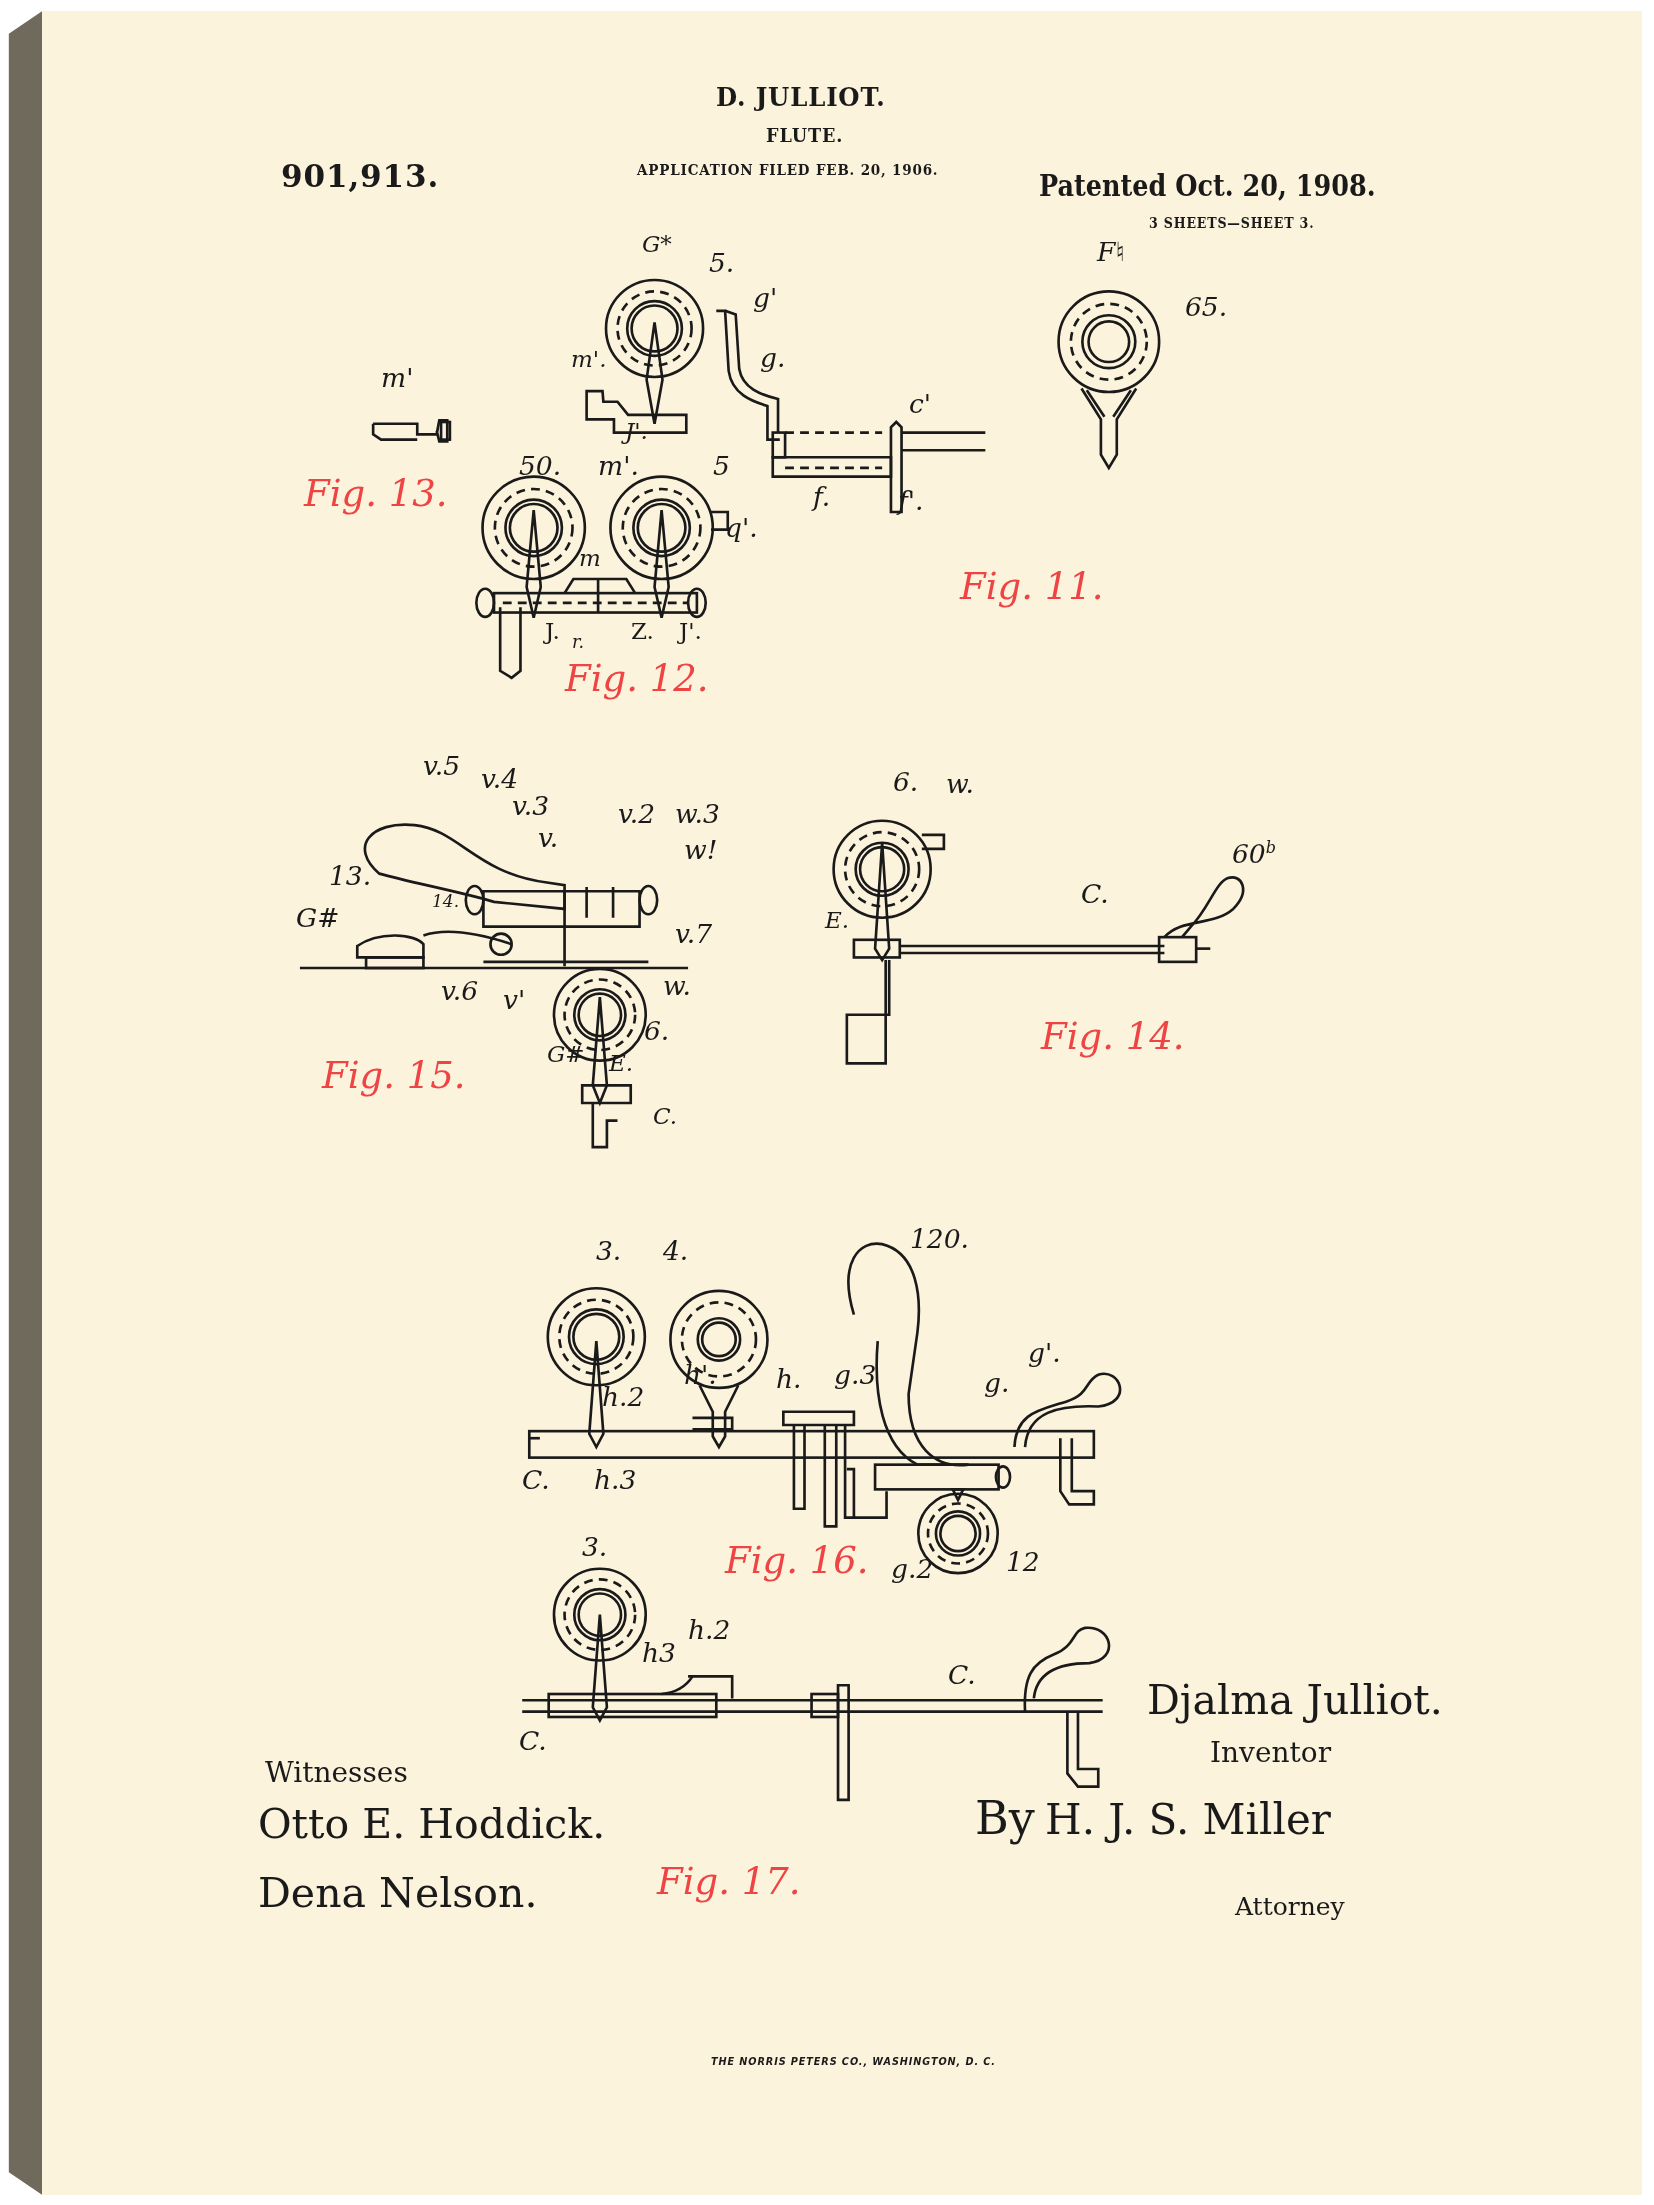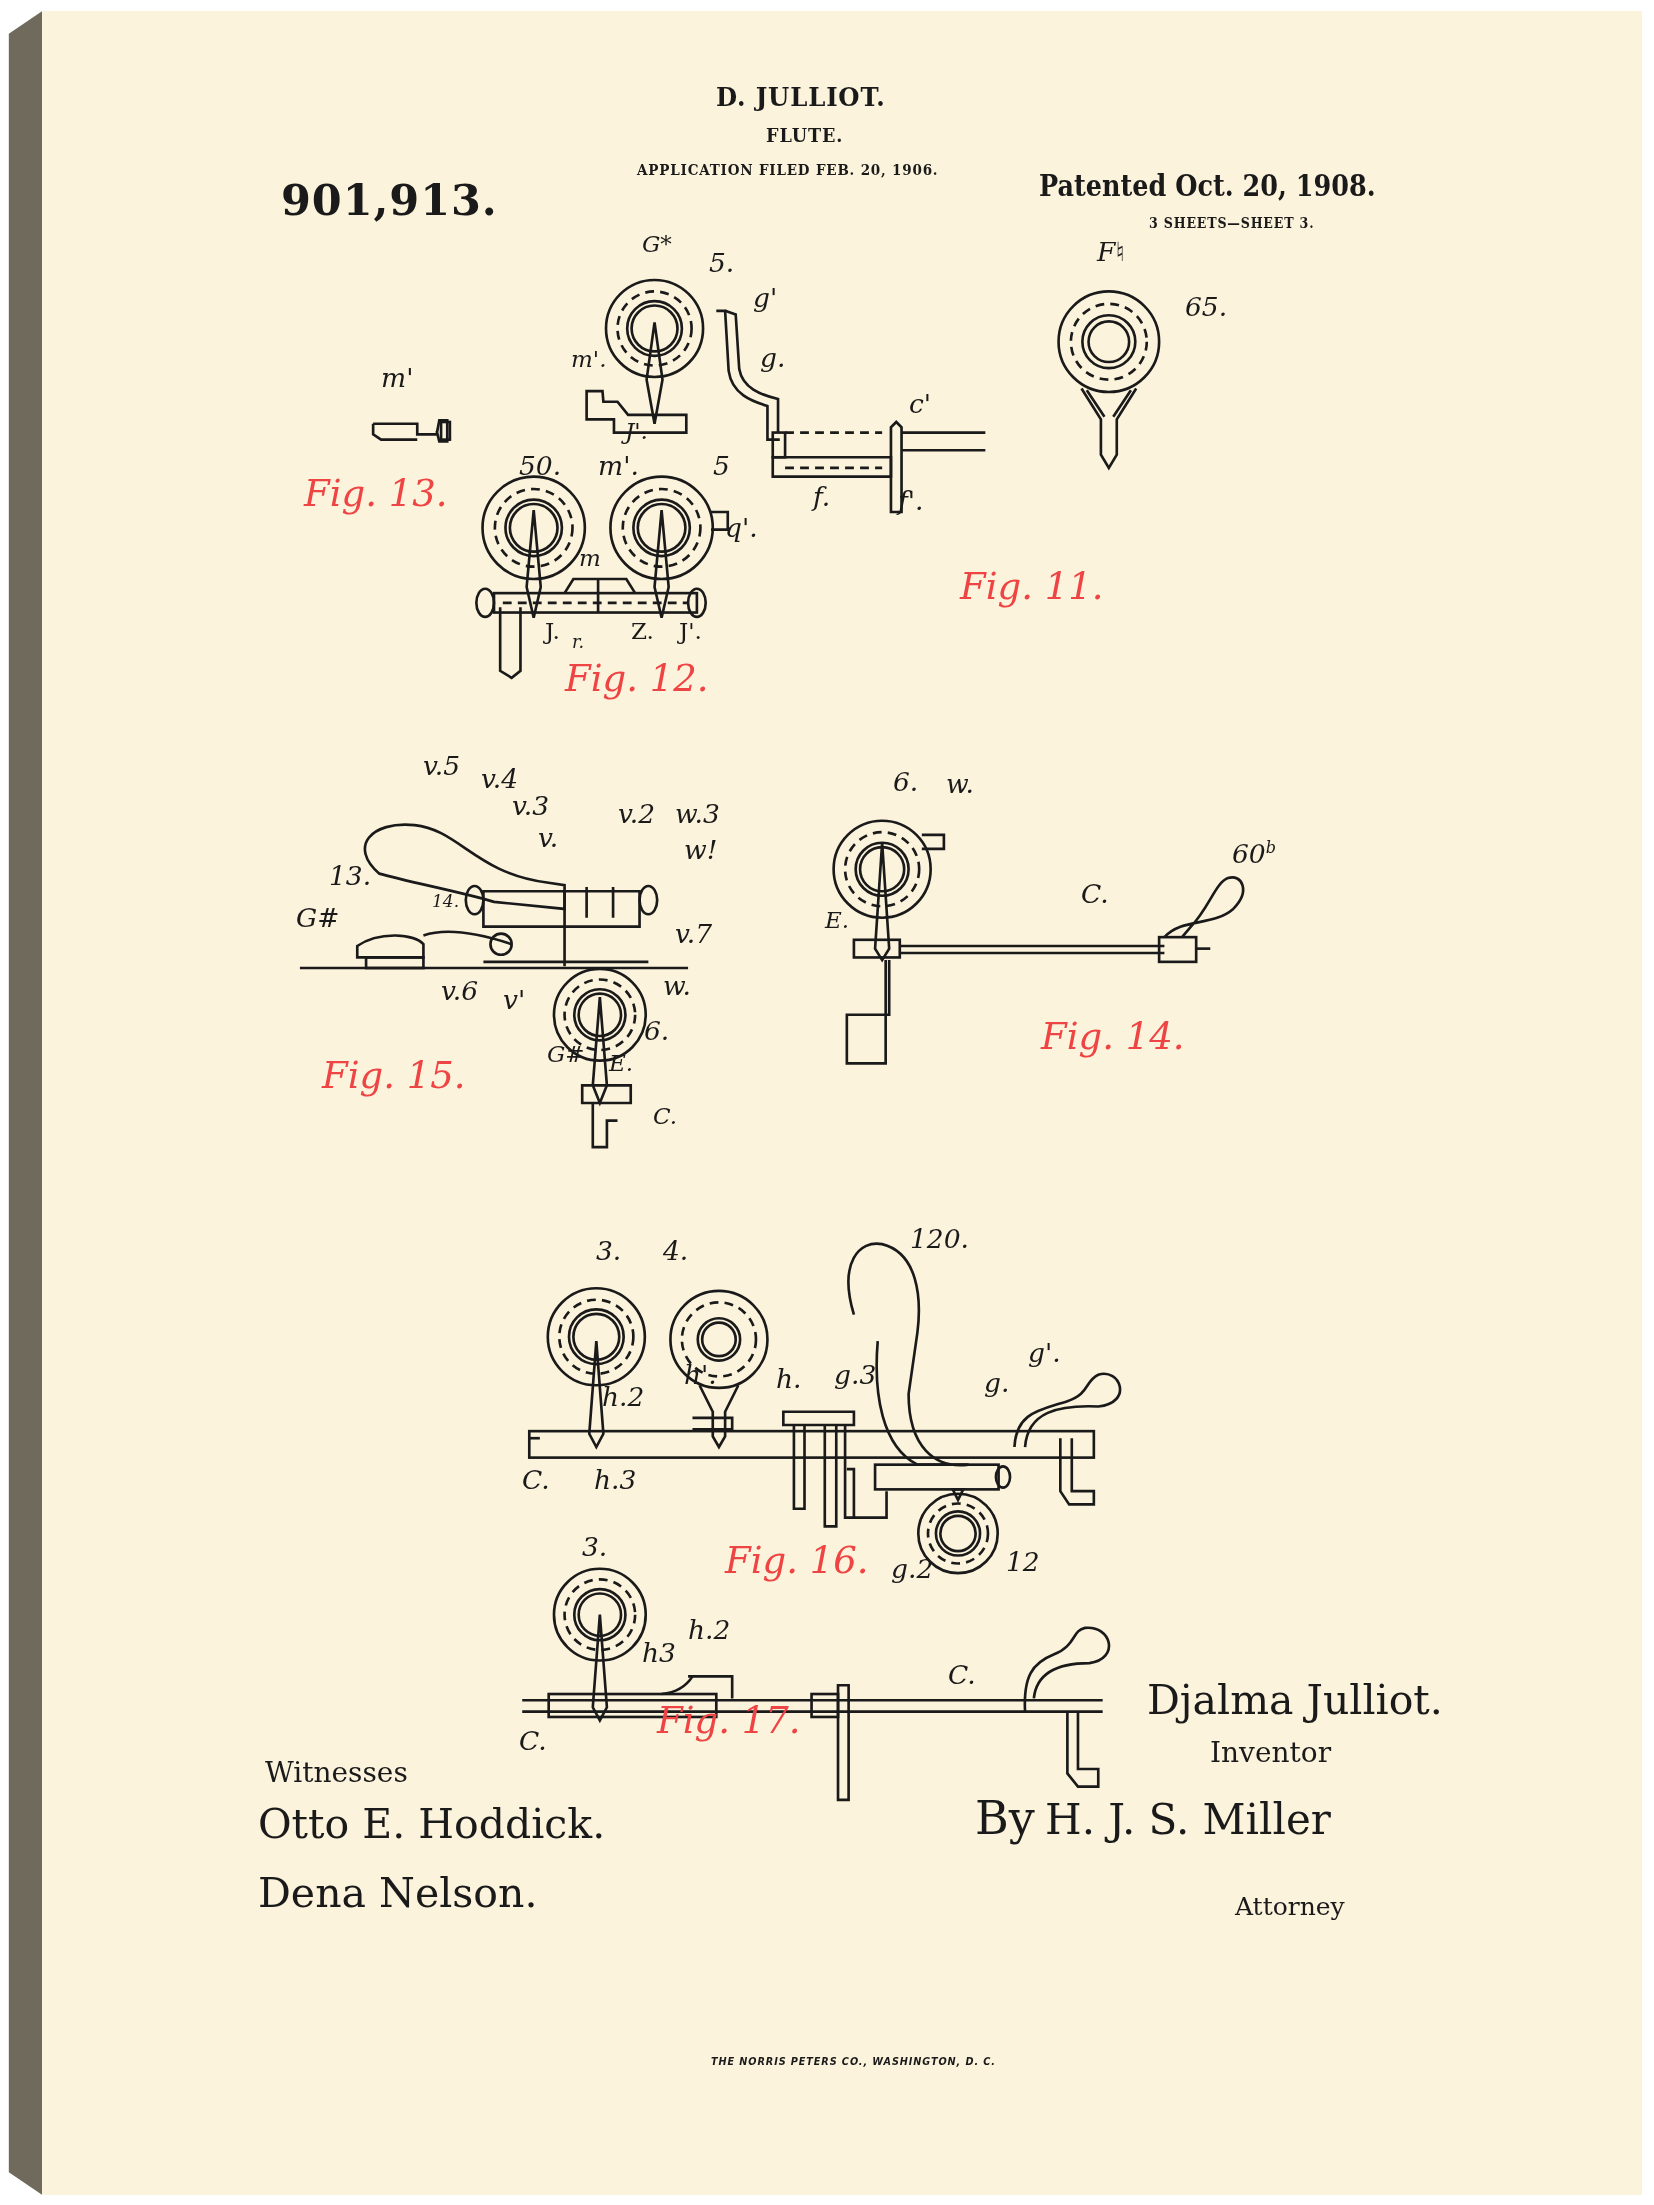--- a/index.html
+++ b/index.html
@@ -3,21 +3,21 @@
 <meta charset="utf-8">
 <style>
   html, body { margin:0; padding:0; background:#ffffff; }
   body { width:1654px; height:2206px; position:relative; overflow:hidden; font-family:"DejaVu Serif", serif; }
   .edge { position:absolute; left:0; top:0; width:1654px; height:2206px; }
   .paper { position:absolute; left:42px; top:10.6px; width:1600px; height:2184px; background:#fcf3dc; }
   .abs { position:absolute; color:#1a1a1a; white-space:nowrap; }
   .hdr-name { left:716px; top:81px; font-family:"DejaVu Serif", serif; font-weight:bold; font-size:26.5px; letter-spacing:0.9px; transform:scaleX(0.92); transform-origin:left top; }
   .hdr-title { left:766px; top:125px; font-family:"DejaVu Serif", serif; font-weight:bold; font-size:17.6px; letter-spacing:0.9px; }
   .hdr-filed { left:637px; top:161px; font-family:"DejaVu Serif", serif; font-weight:bold; font-size:15px; letter-spacing:0.9px; transform:scaleX(0.9); transform-origin:left top; }
-  .hdr-num { left:281px; top:175px; font-family:"DejaVu Serif", serif; font-weight:bold; font-size:43px; letter-spacing:0.9px; }
+  .hdr-num { left:281px; top:158px; font-family:"DejaVu Serif", serif; font-weight:bold; font-size:31px; letter-spacing:0.9px; }
   .hdr-pat { left:1039px; top:168px; font-family:"DejaVu Serif", serif; font-weight:bold; font-size:30px; transform:scaleX(0.85); transform-origin:left top; }
   .hdr-sheets { left:1149px; top:215px; font-family:"DejaVu Serif", serif; font-weight:bold; font-size:14px; letter-spacing:0.9px; transform:scaleX(0.9); transform-origin:left top; }
   .lbl { position:absolute; font-family:"DejaVu Serif", serif; font-style:italic; font-size:26.5px; color:#1a1a1a; white-space:nowrap; }
   .lbl sup { font-size:16px; }
   .fig { position:absolute; font-family:"DejaVu Serif", serif; font-style:italic; font-size:37px; color:#ef4444; white-space:nowrap; }
   .script { position:absolute; font-family:"DejaVu Serif", serif; color:#1a1a1a; white-space:nowrap; }
   .gothic { position:absolute; font-family:"DejaVu Serif", serif; color:#1a1a1a; white-space:nowrap; }
   .footer { left:711px; top:2056px; font-family:"DejaVu Sans", sans-serif; font-weight:bold; font-style:italic; font-size:9.7px; letter-spacing:0.9px; }
   svg.draw { position:absolute; left:0; top:0; width:1654px; height:2206px; }
   svg.draw * { fill:none; stroke:#1a1a1a; stroke-width:3; }
@@ -245,21 +245,21 @@
 <div class="lbl" style="left:594px;top:1464px;">h.3</div>
 <div class="lbl" style="left:891px;top:1553px;">g.2</div>
 <div class="lbl" style="left:1006px;top:1546px;">12</div>
 <div class="fig" style="left:725px;top:1539px;">Fig. 16.</div>
 
 <div class="lbl" style="left:582px;top:1531px;">3.</div>
 <div class="lbl" style="left:642px;top:1637px;">h3</div>
 <div class="lbl" style="left:688px;top:1614px;">h.2</div>
 <div class="lbl" style="left:948px;top:1659px;">C.</div>
 <div class="lbl" style="left:519px;top:1725px;">C.</div>
-<div class="fig" style="left:657px;top:1699px;text-align:right;">Fig. 17.</div>
+<div class="fig" style="left:657px;top:1860px;text-align:right;">Fig. 17.</div>
 
 <div class="gothic" style="left:265px;top:1756px;font-size:28px;">Witnesses</div>
 <div class="script" style="left:258px;top:1800px;font-size:41px;">Otto E. Hoddick.</div>
 <div class="script" style="left:258px;top:1869px;font-size:41px;">Dena Nelson.</div>
 <div class="script" style="left:1147px;top:1676px;font-size:41px;">Djalma Julliot.</div>
 <div class="gothic" style="left:1210px;top:1736px;font-size:28px;">Inventor</div>
 <div class="script" style="left:975px;top:1791px;font-size:46px;">By</div>
 <div class="script" style="left:1045px;top:1795px;font-size:42px;">H. J. S. Miller</div>
 <div class="gothic" style="left:1235px;top:1892px;font-size:25px;">Attorney</div>
 

